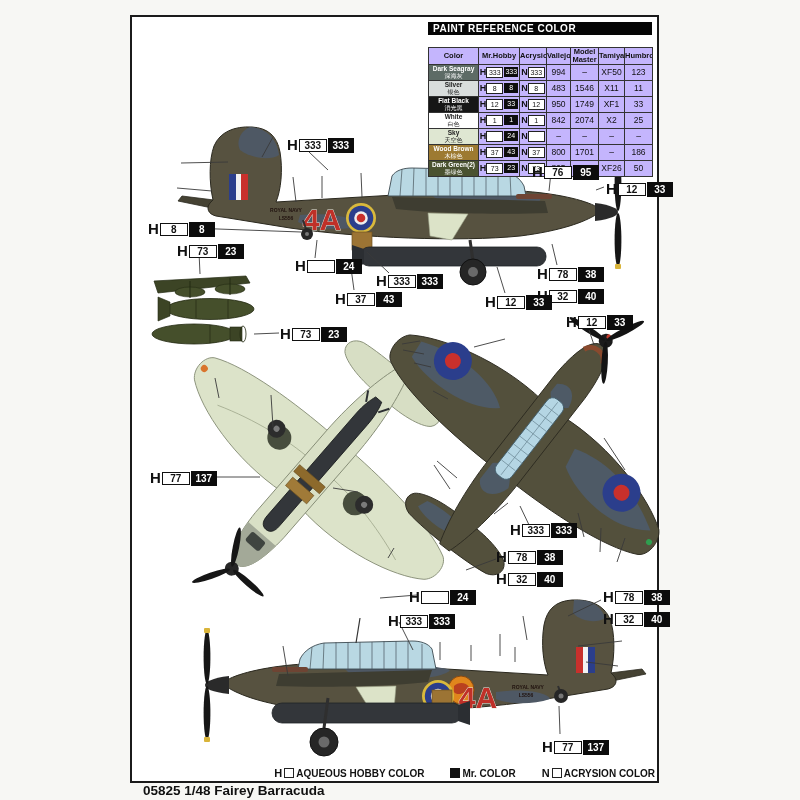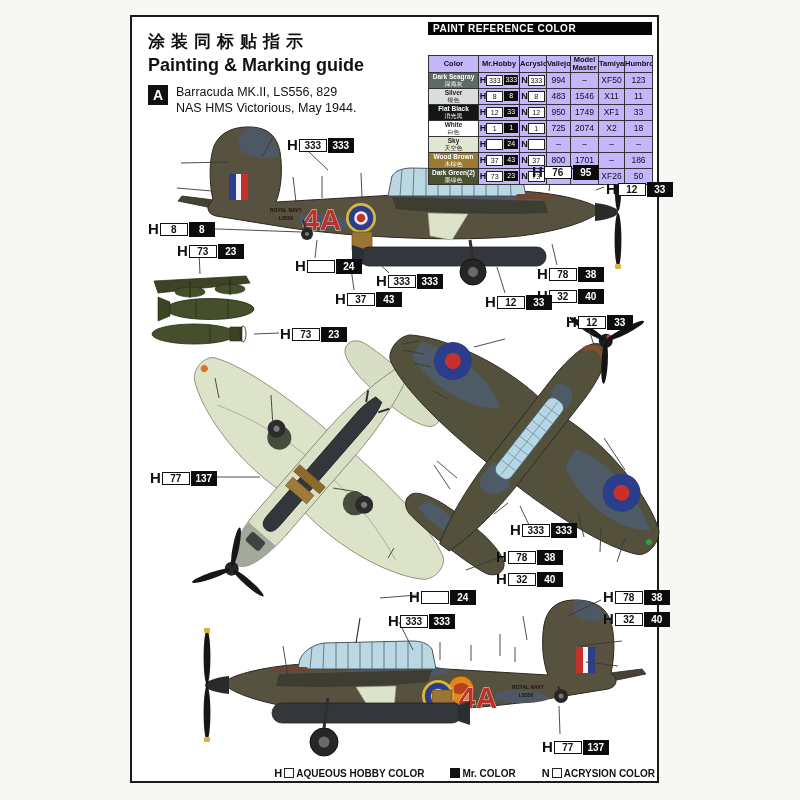--- a/index.html
+++ b/index.html
@@ -14,21 +14,21 @@
   .title-cn{font-size:17px;font-weight:bold;letter-spacing:6px;}
   .title-en{font-size:18px;font-weight:bold;margin-top:2px;}
   .variant{display:flex;align-items:flex-start;margin-top:9px;}
   .letter-box{width:20px;height:20px;background:#111;color:#fff;font-weight:bold;
     font-size:14px;display:flex;align-items:center;justify-content:center;margin-right:8px;}
   .variant-text{font-size:12.5px;line-height:1.25;color:#111;}
 
   
   .paint-table{position:absolute;left:428px;top:22px;width:224px;z-index:3;}
   .pt-title{background:#050505;color:#fff;font-weight:bold;font-size:10px;
-    padding:1px 0 1px 5px;letter-spacing:.5px;margin-bottom:20px;}
+    padding:1px 0 1px 5px;letter-spacing:.5px;margin-bottom:12px;}
   table.pt{border-collapse:collapse;table-layout:fixed;width:224px;background:#c4b5fd;}
   table.pt th,table.pt td{border:1px solid #333;text-align:center;vertical-align:middle;
     padding:0;overflow:hidden;}
   table.pt th{font-size:7.5px;font-weight:bold;height:15px;line-height:1.05;color:#111;}
   table.pt td{font-size:8.5px;height:15px;color:#111;}
   .pt-name{line-height:1;}
   .pt-en{font-size:6.5px;font-weight:bold;}
   .pt-cn{font-size:6px;}
   .pt-hobby,.pt-acry{white-space:nowrap;}
   .mini-h{font-weight:bold;font-size:9px;}
@@ -63,31 +63,20 @@
 
   svg text{font-family:"Liberation Sans",sans-serif;}
   .code-text{paint-order:stroke;}
 </style>
 </head>
 <body>
 
 <div class="canvas">
   <div class="page"></div>
 
-  <div class="title-block">
-    <div class="title-cn">涂装同标贴指示</div>
-    <div class="title-en">Painting &amp; Marking guide</div>
-    <div class="variant">
-      <div class="letter-box">A</div>
-      <div class="variant-text">
-        <div>Barracuda MK.II, LS556, 829</div>
-        <div>NAS HMS Victorious, May 1944.</div>
-      </div>
-    </div>
-  </div>
 
   <div class="paint-table">
     <div class="pt-title">PAINT  REFERENCE COLOR</div>
     <table class="pt">
       <colgroup>
         <col style="width:50px">
           <col style="width:41px">
           <col style="width:27px">
         <col style="width:24px">
           <col style="width:28px">
@@ -160,24 +149,24 @@
             <td class="pt-name" style="background: rgb(255, 255, 255); color: rgb(34, 34, 34);">
               <div class="pt-en">White</div>
               <div class="pt-cn">白色</div>
             </td>
             <td class="pt-hobby">
               <span class="mini-h">H</span><span class="pt-wbox">1</span><span class="pt-bbox">1</span>
             </td>
             <td class="pt-acry">
               <span class="mini-h">N</span><span class="pt-wbox">1</span>
             </td>
-            <td>725</td>
+            <td>842</td>
             <td>2074</td>
             <td>X2</td>
-            <td>18</td>
+            <td>25</td>
           </tr>
           <tr>
             <td class="pt-name" style="background: rgb(223, 231, 210); color: rgb(34, 34, 34);">
               <div class="pt-en">Sky</div>
               <div class="pt-cn">天空色</div>
             </td>
             <td class="pt-hobby">
               <span class="mini-h">H</span><span class="pt-wbox"></span><span class="pt-bbox">24</span>
             </td>
             <td class="pt-acry">
@@ -653,13 +642,14 @@
       <span>Mr. COLOR</span>
     </div>
     <span class="lg-gap"></span>
     <div class="lg-item">
       <span class="lg-letter">N</span>
       <span class="lg-box"></span>
       <span>ACRYSION COLOR</span>
     </div>
   </div>
 
+  <div class="footer">05825 1/48  Fairey Barracuda</div>
 </div>
 
 </body></html>

